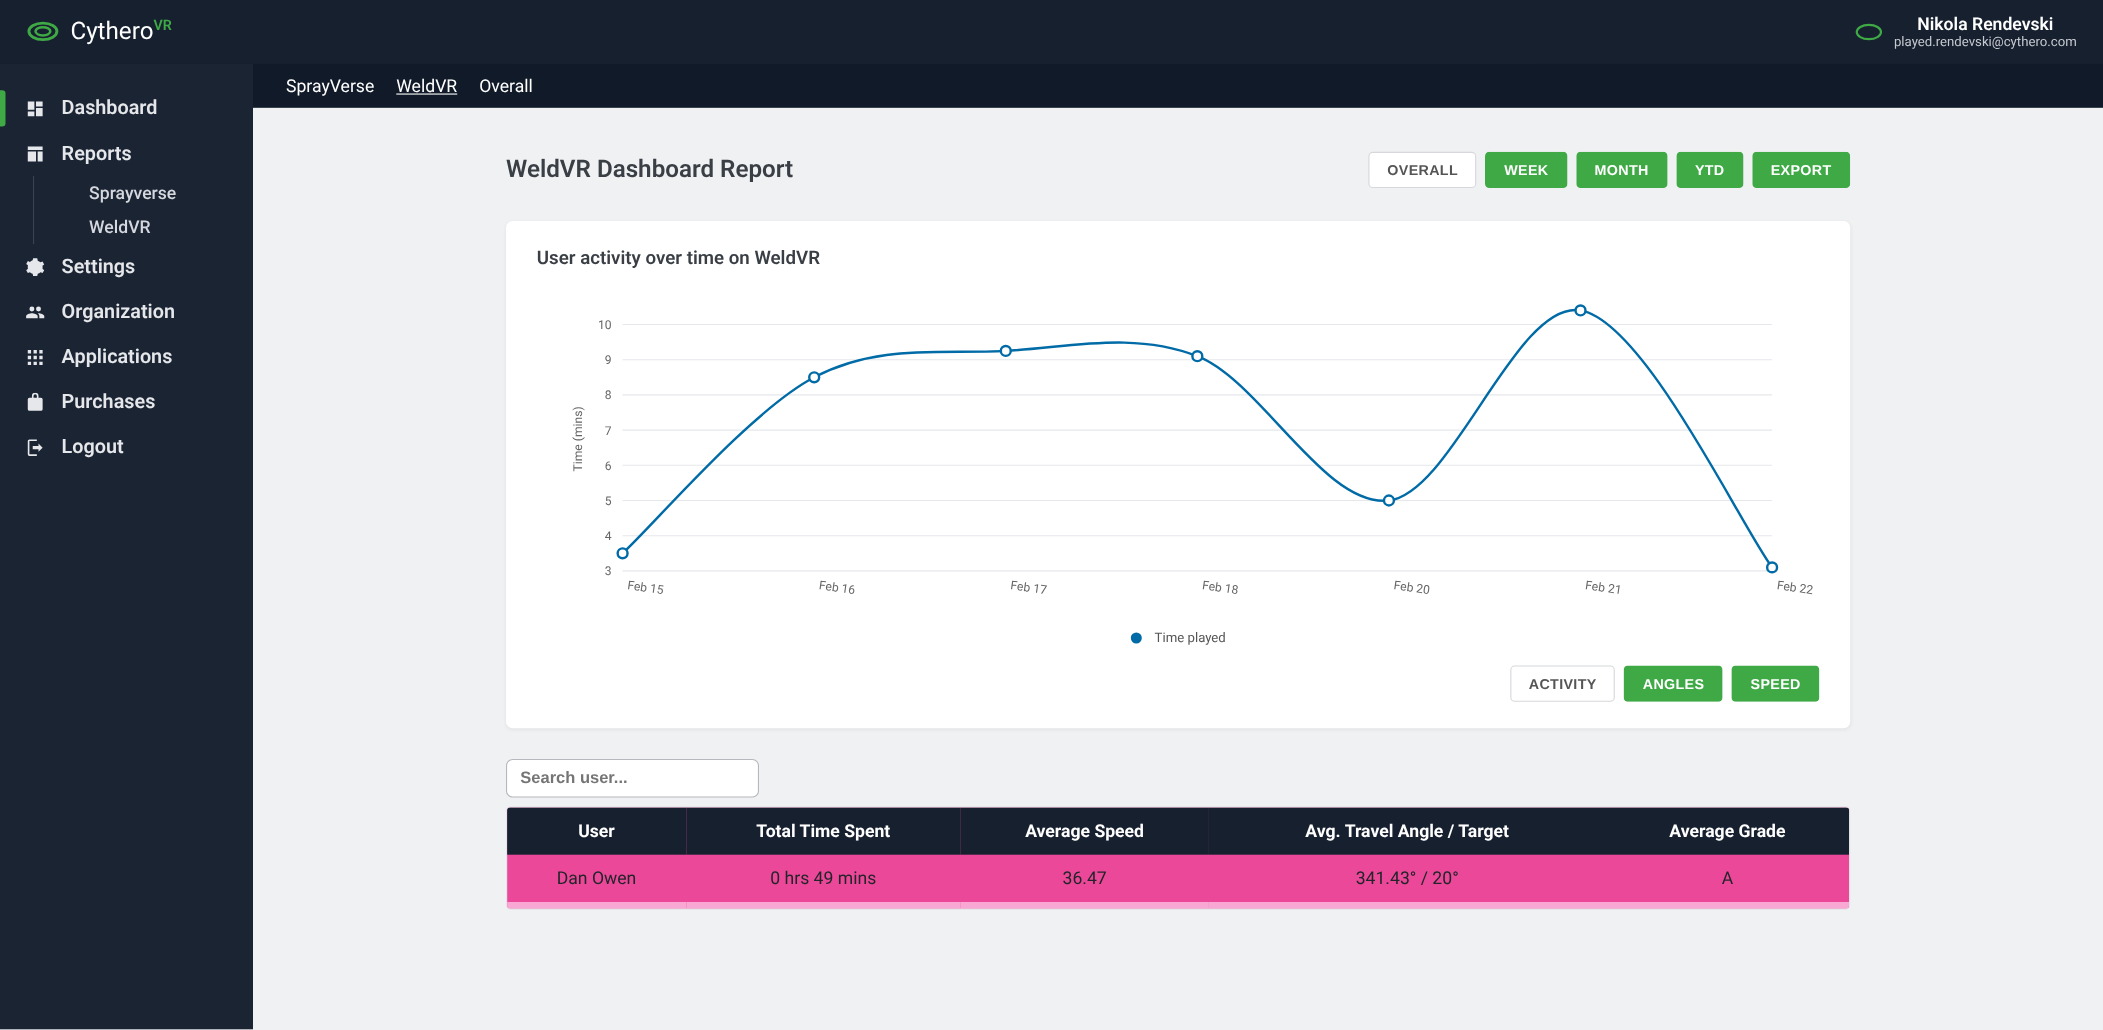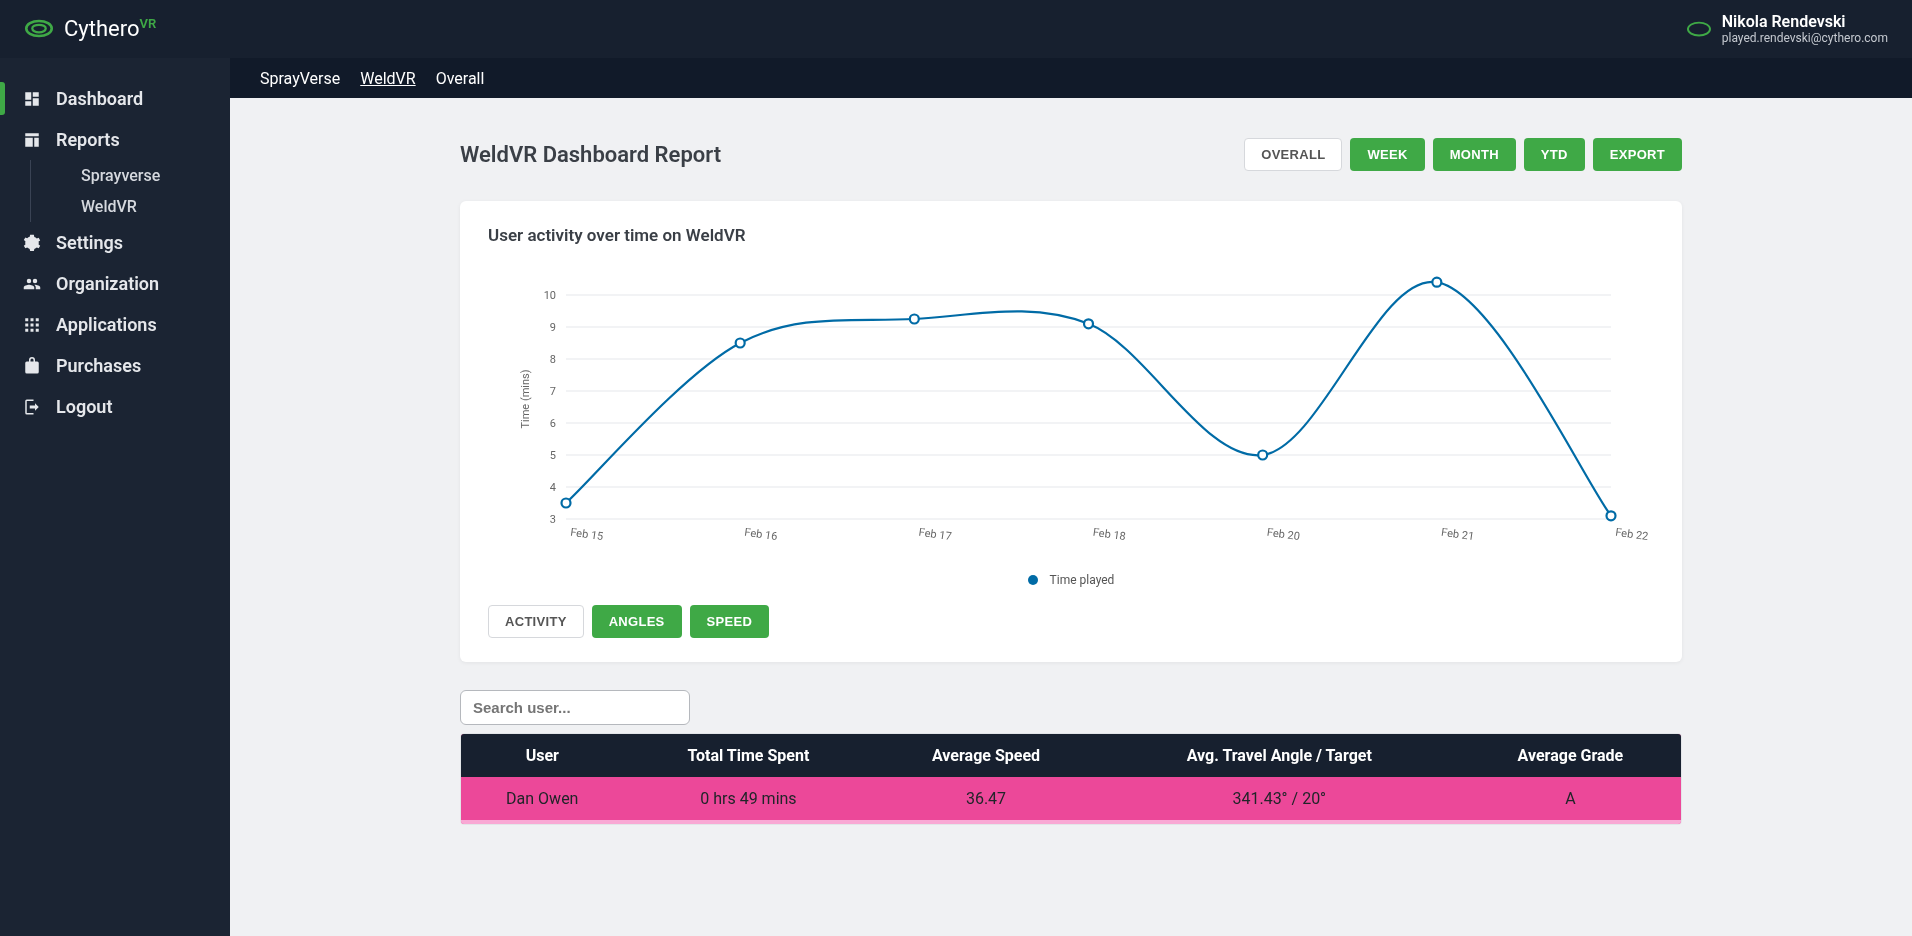--- a/index.html
+++ b/index.html
@@ -20,21 +20,21 @@
   display: flex; align-items: center; justify-content: space-between;
   padding: 0 24px; z-index: 50;
   color: #fff;
 }
 .brand { display: flex; align-items: center; gap: 10px; }
 .brand-logo { width: 30px; height: 22px; }
 .brand-text { font-size: 22px; font-weight: 400; }
 .brand-text .vr { color: #3fa946; font-size: 13px; vertical-align: super; font-weight: 600;}
 .user-block { display: flex; align-items: center; gap: 10px; }
 .user-icon { width: 26px; height: 18px; }
-.user-info { text-align: left; font-size: 13px; line-height: 1.2; }
+.user-info { text-align: center; font-size: 13px; line-height: 1.2; }
 .user-info .nm { font-weight: 600; font-size: 16px; }
 .user-info .em { font-size: 12px; color: #c5c9d0; }
 
 
 .sidebar {
   width: 230px; background: #1b2433; color: #e5e7eb;
   padding-top: 58px;
   flex-shrink: 0;
 }
 .nav { padding: 20px 0 0 0; }
@@ -74,31 +74,31 @@
 
 .card {
   background:#fff; border-radius: 6px; box-shadow: 0 1px 4px rgba(0,0,0,.06);
   padding: 24px 28px; margin-bottom: 28px;
 }
 .chart-title { font-size: 17px; font-weight:600; color:#3a3f46; margin-bottom: 14px;}
 .chart-wrap { position:relative; }
 .legend { display:flex; justify-content:center; align-items:center; gap:12px; font-size:12px; color:#555; padding-top:10px;}
 .legend-dot { width:10px; height:10px; border-radius:50%; background:#006ba6; }
 
-.metric-row { display:flex; justify-content:flex-start; gap:8px; margin-top: 18px;}
+.metric-row { display:flex; justify-content:flex-end; gap:8px; margin-top: 18px;}
 
 .search-wrap { margin-bottom: 8px; }
 .search-input {
   width: 230px; padding: 8px 12px; border:1px solid #b5b8bd; border-radius: 6px; font-size:15px; color:#555;font-weight:bold;
 }
 .table { width:100%; border-collapse: collapse; background:#ec4899; }
 .table thead th {
   background:#17202f; color:#fff; font-weight:700; padding: 12px 10px; font-size: 16px; text-align:center;
 }
-.table tbody td { padding: 12px 10px; border-bottom:4px solid #f9a8d4; text-align:center; font-size: 16px;}
+.table tbody td { padding: 12px 10px; border-bottom:6px solid #f9a8d4; text-align:center; font-size: 16px;}
 .table-wrap { border-radius:4px; overflow:hidden; border:1px solid #e3e5e8;}
 
 svg.chart { width:100%; height:300px; }
 .axis-label { font-size: 11px; fill:#666; }
 .y-title { font-size: 11px; fill:#666; }
 .gridline { stroke:#e5e7eb; stroke-width:1;}
 .dataline { fill:none; stroke:#006ba6; stroke-width:2.2; }
 .datapoint { fill:#fff; stroke:#006ba6; stroke-width:2.2; }
 </style>
 </head>

